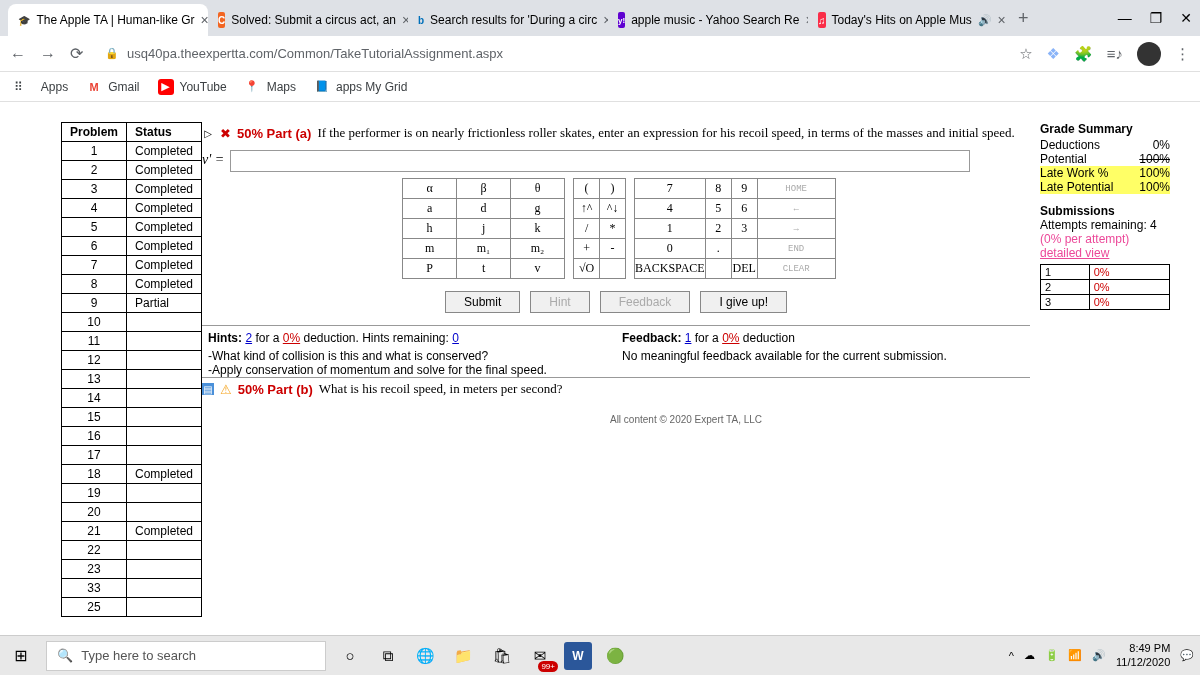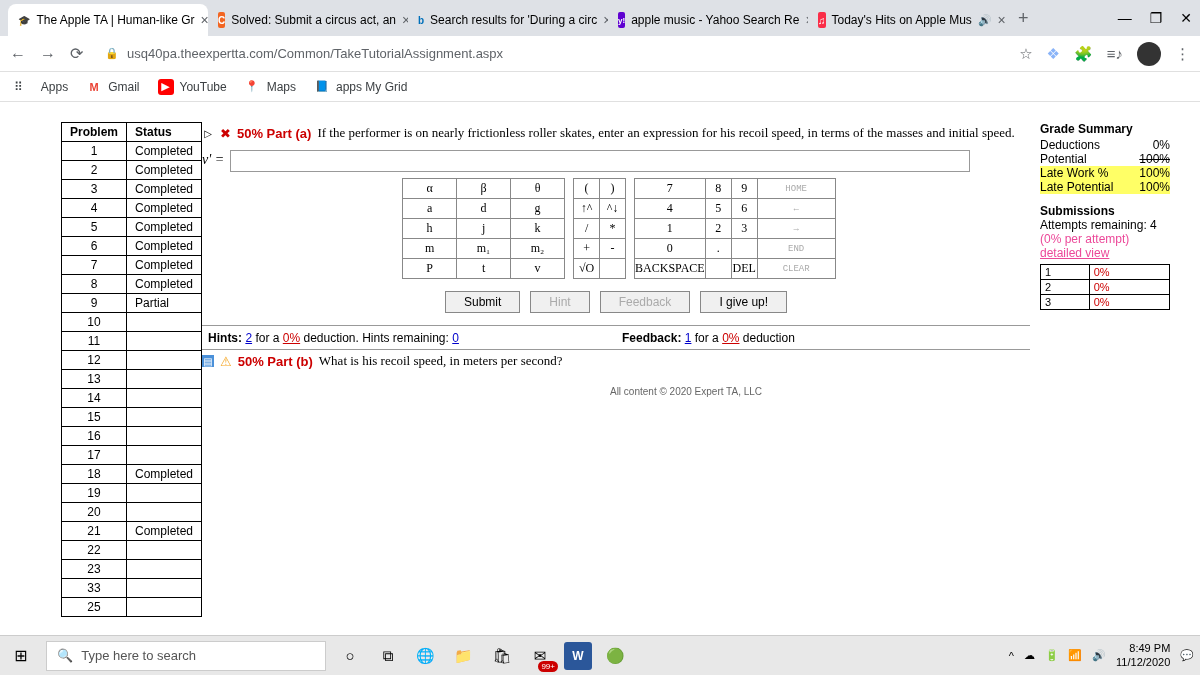--- a/index.html
+++ b/index.html
@@ -382,20 +382,29 @@
         </div>
 
         <div class="part-row hints-row">
           <div class="hint-cols" style="width:100%">
             <div class="hint-col">
               <span class="hint-col-title"><b>Hints:</b> <span class="underline-link">2</span> <span>for a</span> <span class="zero-pct">0%</span> <span>deduction. Hints remaining:</span> <span class="underline-link">0</span></span>
             </div>
             <div class="hint-col">
               <span class="hint-col-title"><b>Feedback:</b> <span class="underline-link">1</span> <span>for a</span> <span class="zero-pct">0%</span> <span>deduction</span></span>
             </div>
+          </div>
+        </div>
+        <div class="hint-cols">
+          <div class="hint-col">
+            <div>-What kind of collision is this and what is conserved?</div>
+            <div>-Apply conservation of momentum and solve for the final speed.</div>
+          </div>
+          <div class="hint-col">
+            <div>No meaningful feedback available for the current submission.</div>
           </div>
         </div>
 
         <div class="part-row">
           <span class="collapse-icon" style="background:#4a90d9;color:#fff">▤</span>
           <span style="color:#f5a623">⚠</span>
           <span class="part-header">50% Part (b)</span>
           <span style="font-family:Liberation Serif, serif">What is his recoil speed, in meters per second?</span>
         </div>
       </div>

